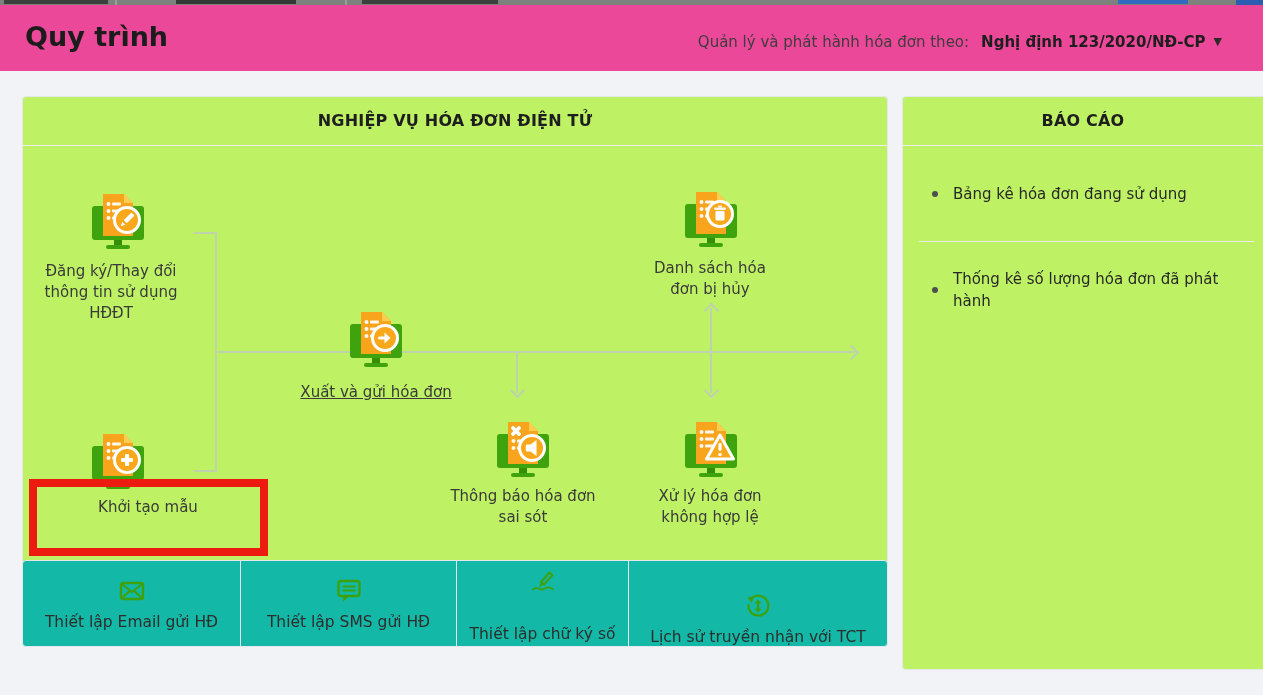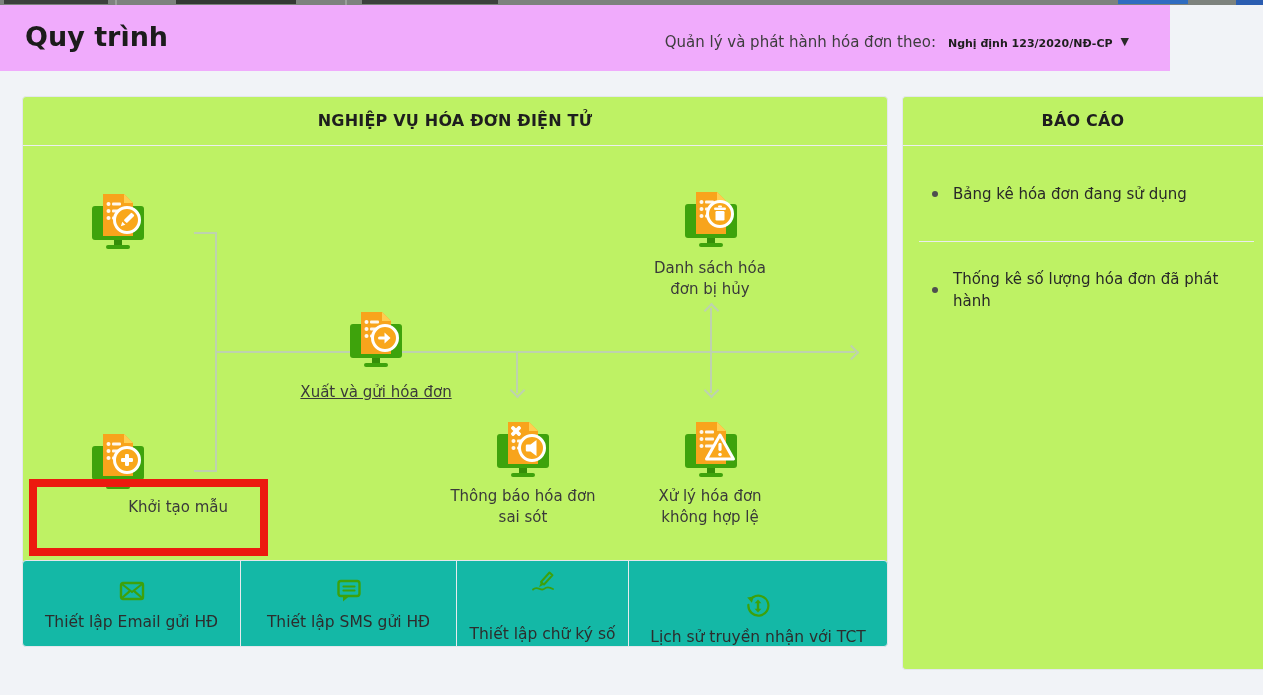--- a/index.html
+++ b/index.html
@@ -5,47 +5,47 @@
   * { margin:0; padding:0; box-sizing:border-box; }
   html,body { width:1263px; height:695px; }
   body { font-family:"DejaVu Sans","Liberation Sans",sans-serif; background:#f1f3f7; overflow:hidden; }
   #screen { position:relative; width:1263px; height:695px; background:#f1f3f7; }
 
   
   #topstrip { position:absolute; top:0; left:0; width:1263px; height:5px; background:#7d827d; overflow:hidden; }
   .ts-seg { position:absolute; top:0; height:4px; }
 
   
-  #header { position:absolute; top:5px; left:0; width:1170px; height:66px; background:#f0abfc;padding-left:28px; }
+  #header { position:absolute; top:5px; left:0; width:1263px; height:66px; background:#ec4899;padding-left:28px; }
   #page-title { position:absolute; left:25px; top:16px; font-size:27px; font-weight:bold; color:#1c1c1c; }
   #decree { position:absolute; right:41px; top:28px; display:flex; align-items:baseline; gap:12px;margin-left:44px; }
   #decree-label { font-size:15px; color:#3d3d3d; }
   #decree-select { display:flex; align-items:baseline; gap:8px; cursor:pointer; }
-  #decree-value { font-size:11px; font-weight:bold; color:#1e1e1e; }
+  #decree-value { font-size:15px; font-weight:bold; color:#1e1e1e; }
   .caret { font-size:11px; color:#2a2a2a; position:relative; top:-2px; }
 
   
   .panel { position:absolute; background:#bef264; border:1px solid #e4e7ec; border-radius:4px; }
   #main-panel   { left:22px;  top:96px;  width:866px; height:472px; }
   #report-panel { left:902px; top:96px;  width:361px; height:574px; border-right:none; border-radius:4px 0 0 4px; }
   .panel-head { height:49px; line-height:48px; text-align:center; font-size:16px; font-weight:bold; color:#1e1e1e; border-bottom:1px solid #eceef1; letter-spacing:.2px; }
 
   
   #flow { position:relative; width:100%; height:421px; }
   .fline { position:absolute; background:#bed2ae; }
   .chev { position:absolute; width:11px; height:11px; border-right:2px solid #bed2ae; border-bottom:2px solid #bed2ae; }
   .chev.right { transform:rotate(-45deg); }
   .chev.down  { transform:rotate(45deg); }
   .chev.up    { transform:rotate(-135deg); }
 
   .node-icon { position:absolute; width:64px; height:62px; cursor:pointer; z-index:2; }
   .node-label { position:absolute; font-size:15px; line-height:21px; color:#3a3a3a; text-align:center; white-space:pre-line; cursor:pointer; z-index:2; }
 
   #highlight-box { position:absolute; left:6px; top:333px; width:239px; height:77px; border:8px solid #ec1a0f; z-index:5; }
-  #node-label-khoitao { text-align:right; z-index:6; }
+  #node-label-khoitao { text-align:center; z-index:6; }
 
   
   #settings-bar { position:absolute; left:22px; top:560px; width:866px; height:87px; background:#14b8a6; border:1px solid #e4e7ec; border-radius:4px; display:flex; }
   .set-cell { display:flex; flex-direction:column; align-items:center; justify-content:center; gap:9px; border-right:1px solid #e7eaee; cursor:pointer; padding-top:2px; }
   .set-cell:last-child { border-right:none; }
   .set-label { font-size:15.5px; color:#2d2d2d; }
 
   
   .report-item { display:flex; align-items:center; min-height:95px; padding:10px 18px 10px 16px; cursor:pointer; }
   .report-item + .report-divider { height:1px; background:#eaecef; margin:0 9px 0 16px; }
@@ -112,20 +112,23 @@
             <circle cx="22.5" cy="28" r="2"></circle>
               <rect x="26" y="26.5" width="9" height="3" rx="1"></rect>
           </g>
           <circle cx="41" cy="30" r="12.5" fill="#f9a71b" stroke="#ffffff" stroke-width="3"></circle>
           <g transform="rotate(45 41 30)" fill="#ffffff">
             <rect x="38.8" y="21.5" width="4.4" height="11" rx="1"></rect>
             <path d="M38.8,34.5 h4.4 l-2.2,4.2 z"></path>
           </g>
         </svg>
       </div>
+      <div class="node-label" style="left:13px;top:115px;width:150px;">Đăng ký/Thay đổi
+thông tin sử dụng
+HĐĐT</div>
 
       <div class="node-icon" style="left:63px;top:284px;">
         <svg width="64" height="62" viewBox="0 0 64 62">
           <rect x="6" y="16" width="52" height="34" rx="3" fill="#3ea30c"></rect>
           <rect x="28" y="50" width="8" height="6" fill="#358e08"></rect>
           <rect x="20" y="55" width="24" height="4" rx="2" fill="#3ea30c"></rect>
           <path d="M17,4 h21 l9,9 v33 h-30 z" fill="#f8a41c"></path>
           <path d="M38,4 l9,9 h-9 z" fill="#ffce51"></path>
           <g fill="#ffffff" opacity="0.92">
             <circle cx="22.5" cy="14" r="2"></circle>

